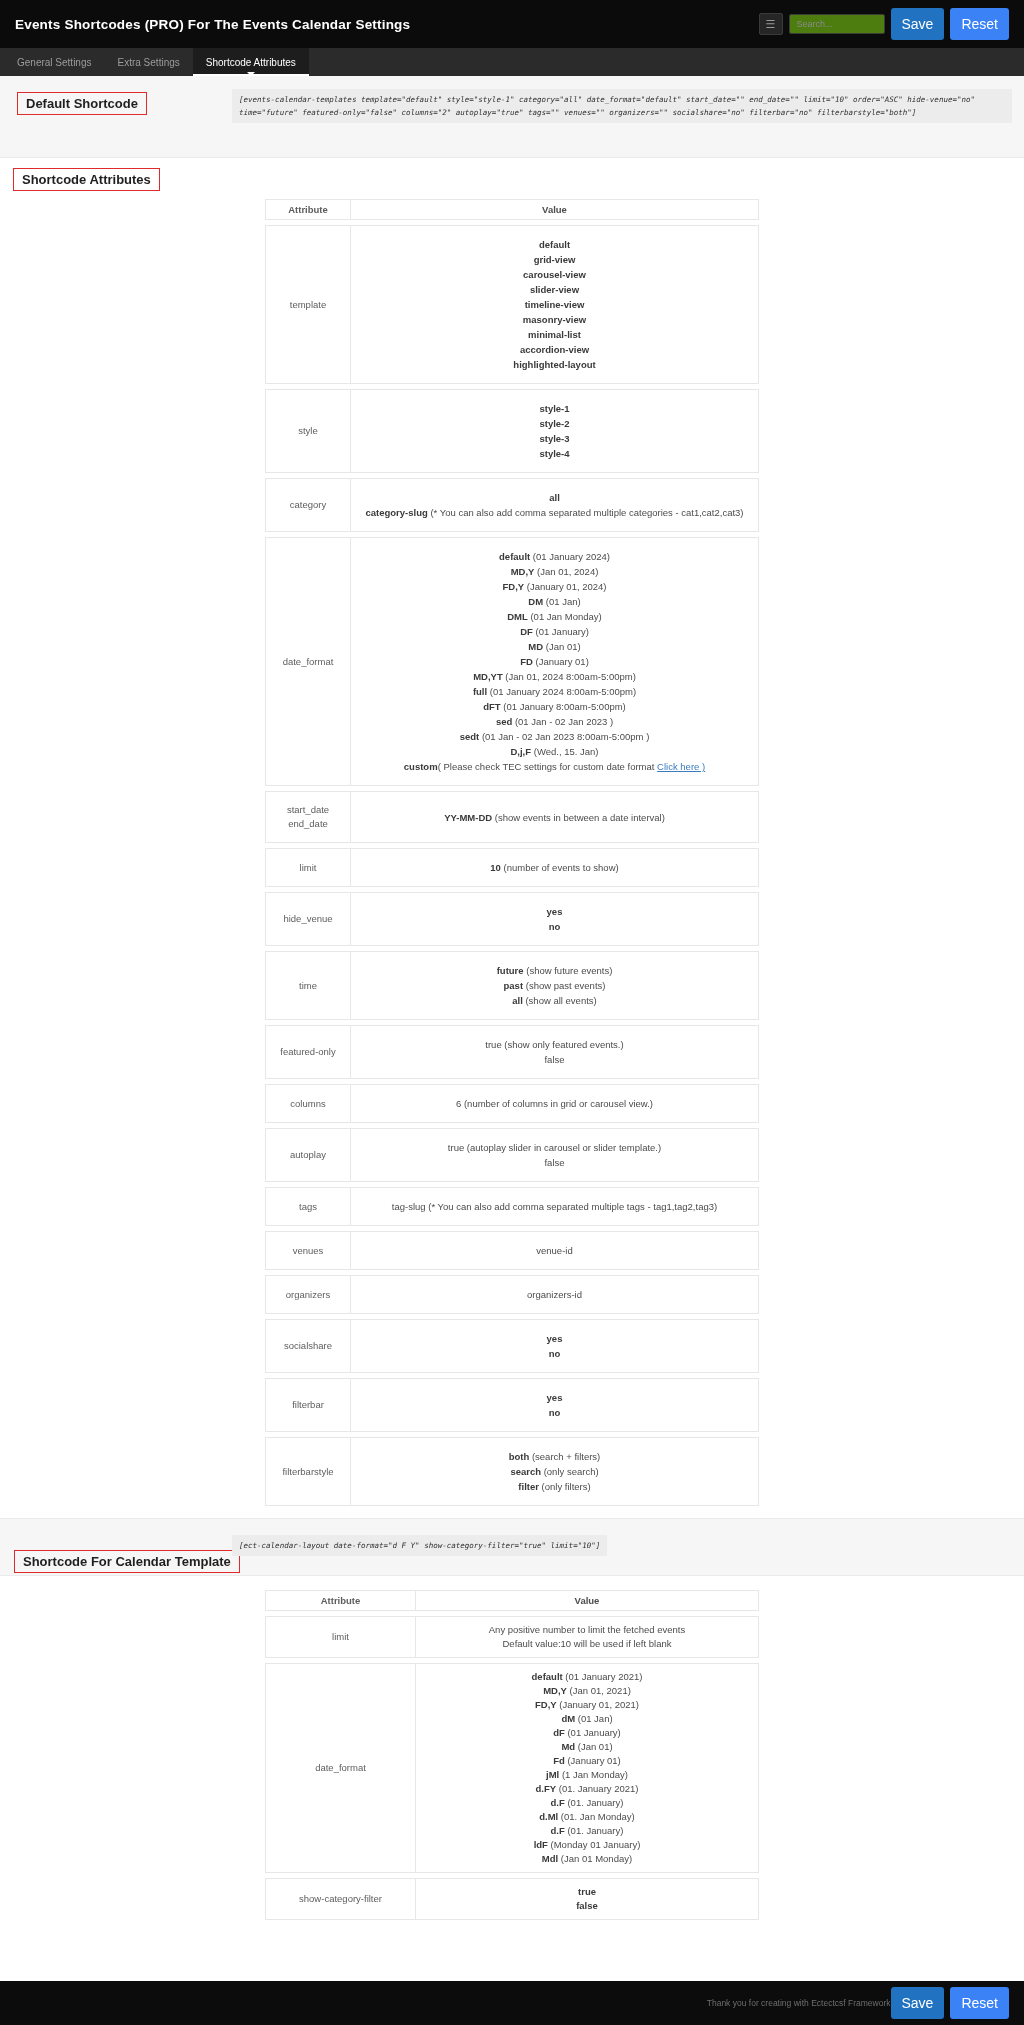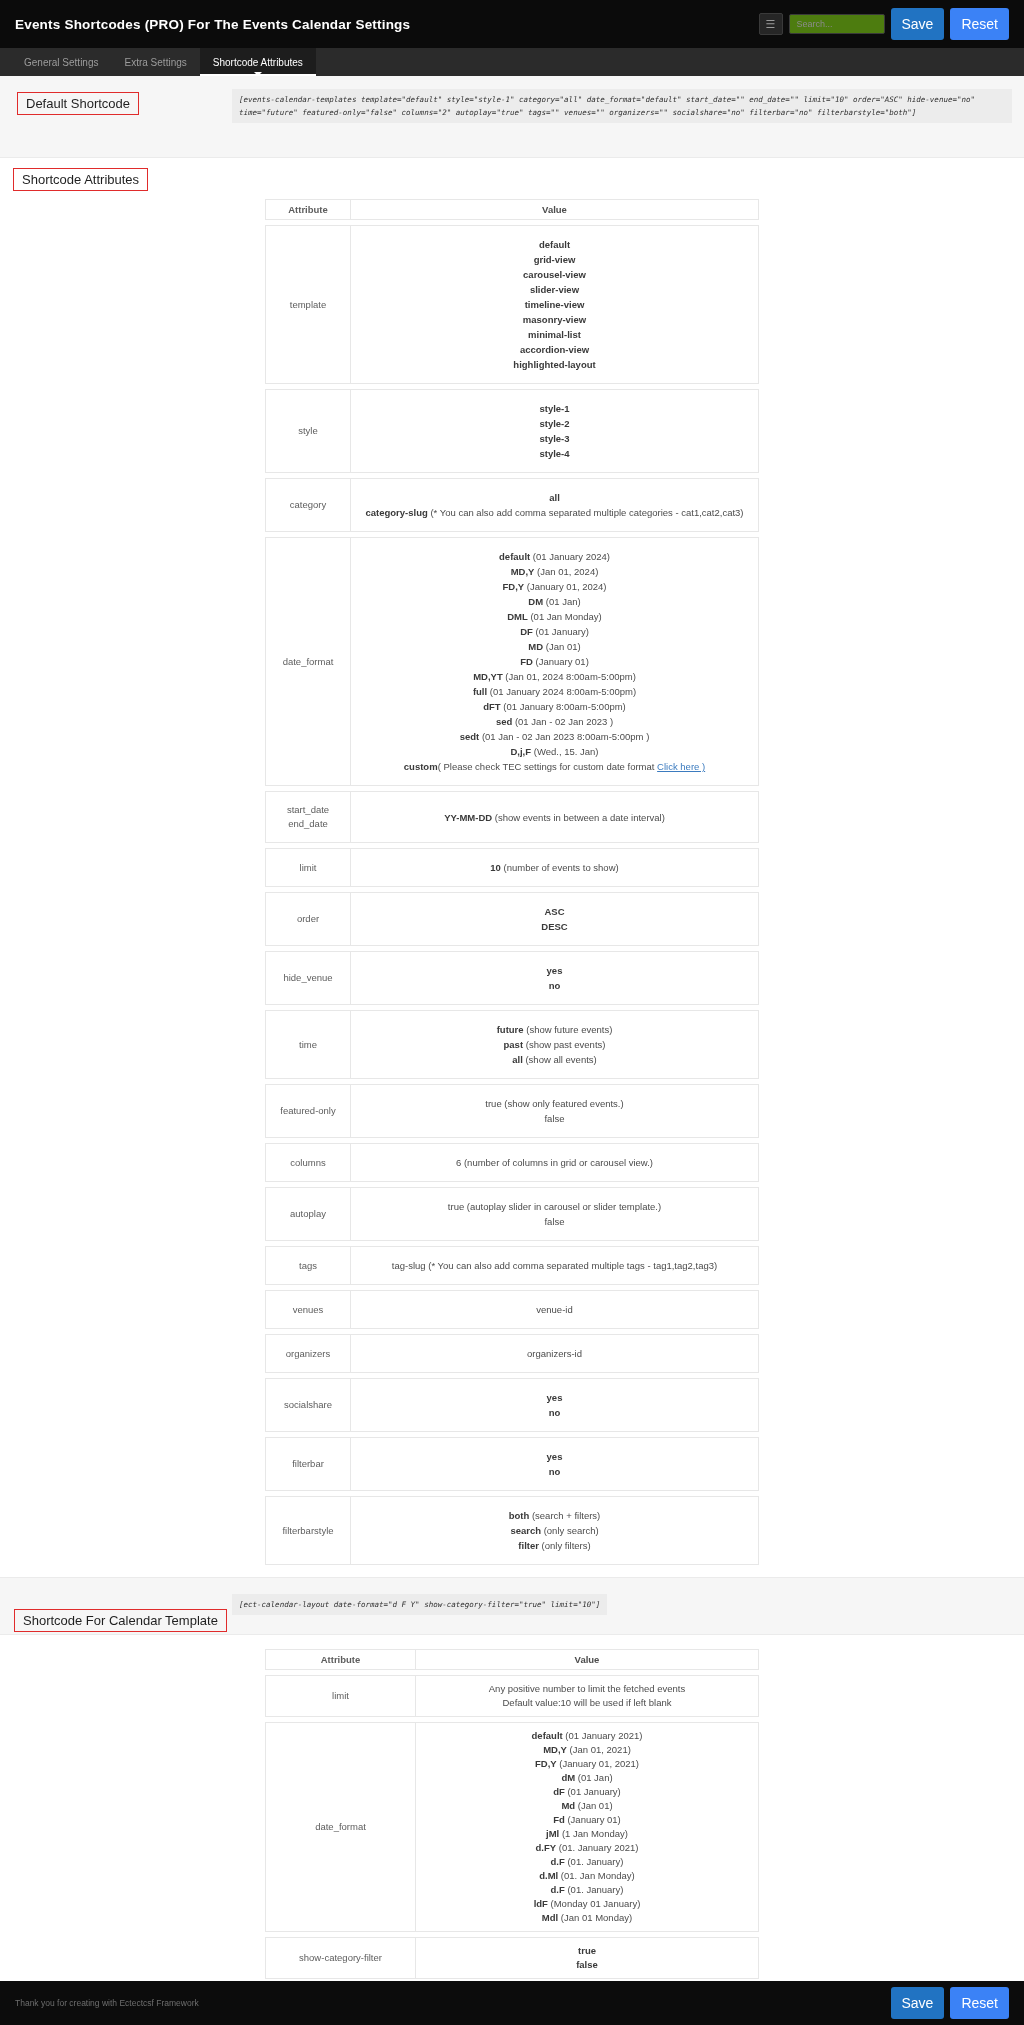--- a/index.html
+++ b/index.html
@@ -16,32 +16,32 @@
   .search{width:96px;height:20px;background:#4d7c0f;border:1px solid #3a3a3a;color:#ccc;
           font-size:9px;padding:0 7px;border-radius:2px;outline:none;box-sizing:border-box;
           font-family:"Liberation Sans",sans-serif;}
   .search::placeholder{color:#8b8b8b;}
   .btn{border:none;border-radius:3px;color:#fff;font-size:14px;height:32px;padding:0 11px;
        cursor:pointer;font-family:"Liberation Sans",sans-serif;}
   .btn-save{background:#2173c2;}
   .btn-reset{background:#3b82f6;}
 
   
-  .tabs{height:28px;background:#2b2b2b;display:flex;align-items:stretch;padding-left:11px;}
+  .tabs{height:28px;background:#2b2b2b;display:flex;align-items:stretch;padding-left:4px;}
   .tab{color:#9c9c9c;font-size:10px;padding:0 13px;display:flex;align-items:center;cursor:pointer;position:relative;}
   .tab.active{background:#1d1d1d;color:#fff;box-shadow:inset 0 -2px 0 #ffffff;}
   .tab.active::after{content:"";position:absolute;left:50%;bottom:-4px;margin-left:-4px;
                      border:4px solid transparent;border-top-color:#fff;}
 
   
   .band{background:#f6f6f6;border-bottom:1px solid #ebebeb;position:relative;box-sizing:border-box;}
   .band1{height:82px;padding:16px 14px 0 17px;}
   .band2{height:58px;margin-top:12px;border-top:1px solid #ebebeb;padding:31px 0 0 14px;}
   .red-label{display:inline-block;border:1px solid #e02b2b;padding:3px 8px;font-size:13px;
-             font-weight:400;color:#1f1f1f;white-space:nowrap;}
+             font-weight:700;color:#1f1f1f;white-space:nowrap;}
   .codeblock{background:#ececec;color:#2e2e2e;font-family:"DejaVu Sans Mono","Liberation Mono",monospace;
              font-size:7.5px;line-height:13px;padding:4px 7px;position:absolute;top:13px;font-style:italic;}
   .band1 .codeblock{left:232px;right:12px;white-space:normal;word-break:break-word;}
   .band2 .codeblock{left:232px;top:16px;white-space:nowrap;}
 
   .section-head{padding:10px 0 8px 13px;}
 
   
   .attr-table{width:494px;margin-left:265px;}
   .trow{display:flex;border:1px solid #e7e7e7;background:#fff;margin-bottom:5px;box-sizing:border-box;}
@@ -53,21 +53,21 @@
             color:#4c4c4c;font-size:9.5px;}
   .t1 .cell.attr{width:85px;padding:11px 2px;}
   .t1 .cell.val{padding:11px 6px;line-height:15px;}
   .t2 .cell.attr{width:150px;padding:6px 2px;}
   .t2 .cell.val{padding:6px 6px;line-height:14px;}
   .vline b{font-weight:600;color:#3a3a3a;}
   .link{color:#3b7bbf;text-decoration:underline;cursor:pointer;}
 
   
   .footer{position:absolute;left:0;right:0;bottom:0;height:44px;background:#0c0c0c;display:flex;
-          align-items:center;justify-content:space-between;padding:0 15px;}
+          align-items:center;justify-content:flex-end;padding:0 15px;}
   .footer-text{color:#6e6e6e;font-size:8.5px;}
   .footer-right{display:flex;align-items:center;gap:6px;}
 </style>
 </head>
 <body>
 
 <div class="page">
 
   <header class="topbar">
     <div class="title">Events Shortcodes (PRO) For The Events Calendar Settings</div>
@@ -169,29 +169,20 @@
       <div class="trow">
         <div class="cell attr">
           <div>limit</div>
         </div>
         <div class="cell val">
           <div class="vline"><b>10</b><span> (number of events to show)</span></div>
         </div>
       </div>
       <div class="trow">
         <div class="cell attr">
-          <div>order</div>
-        </div>
-        <div class="cell val">
-          <div class="vline"><b>ASC</b></div>
-          <div class="vline"><b>DESC</b></div>
-        </div>
-      </div>
-      <div class="trow">
-        <div class="cell attr">
           <div>hide_venue</div>
         </div>
         <div class="cell val">
           <div class="vline"><b>yes</b></div>
           <div class="vline"><b>no</b></div>
         </div>
       </div>
       <div class="trow">
         <div class="cell attr">
           <div>time</div>

